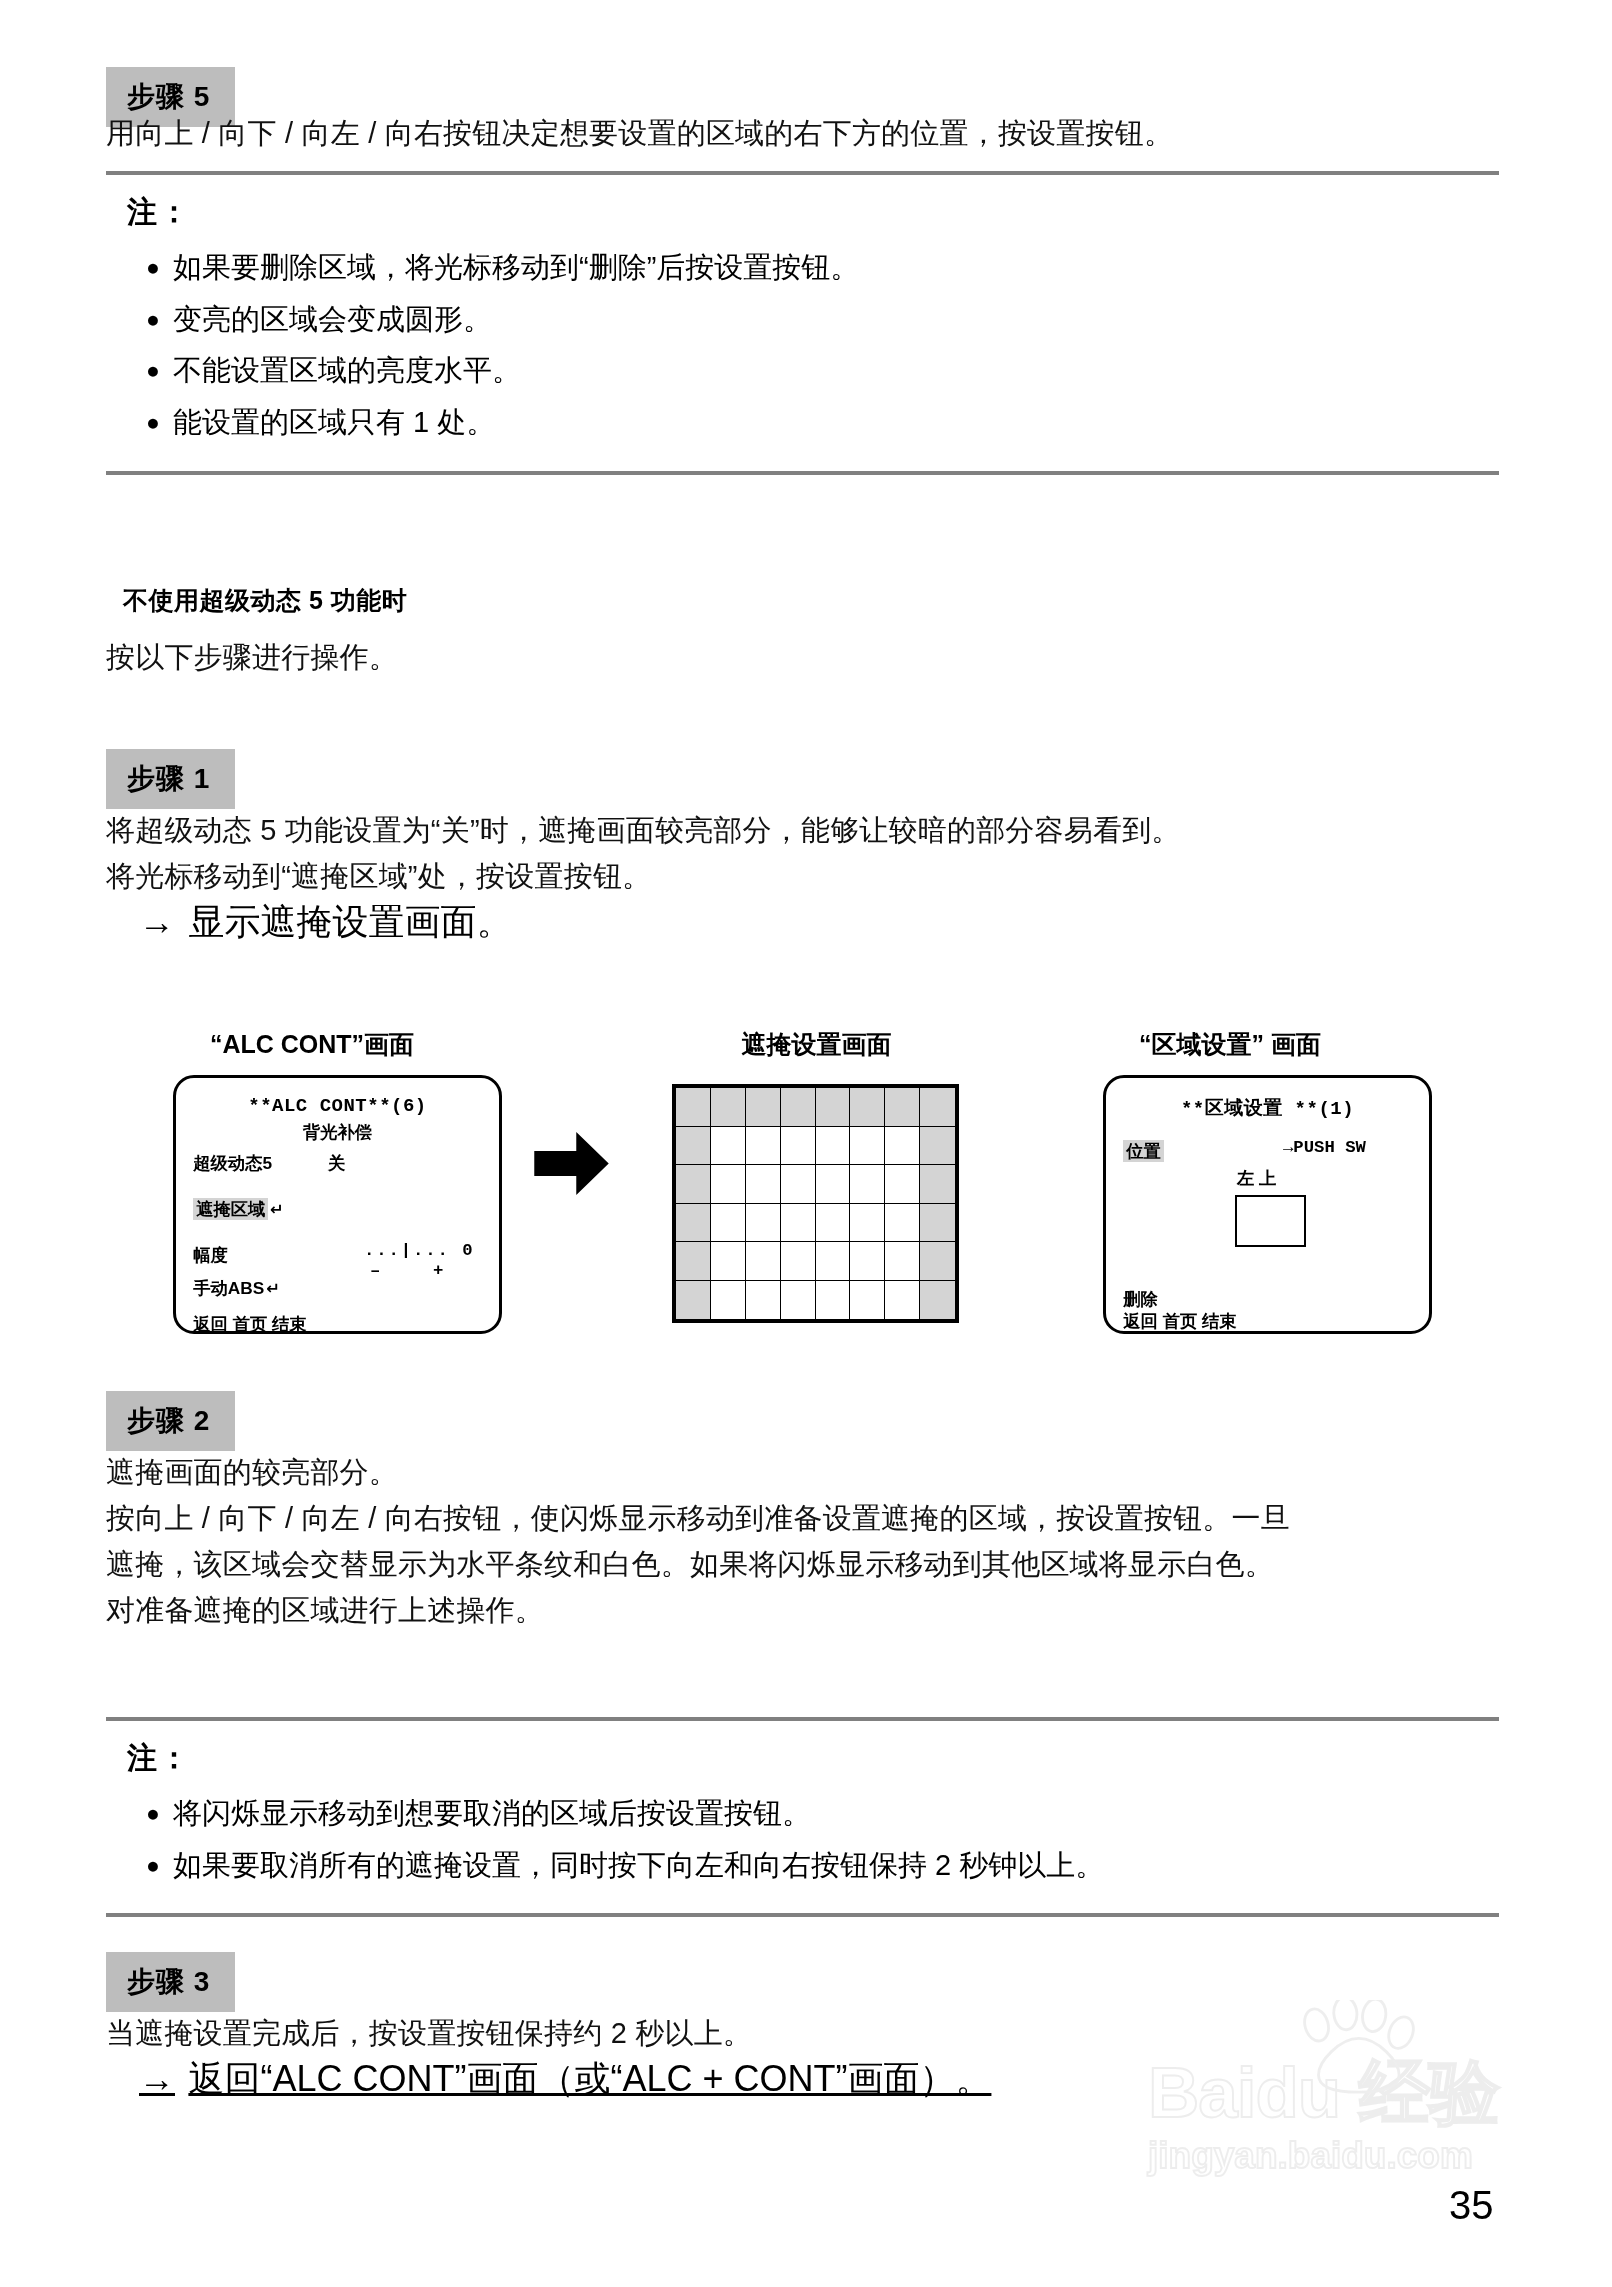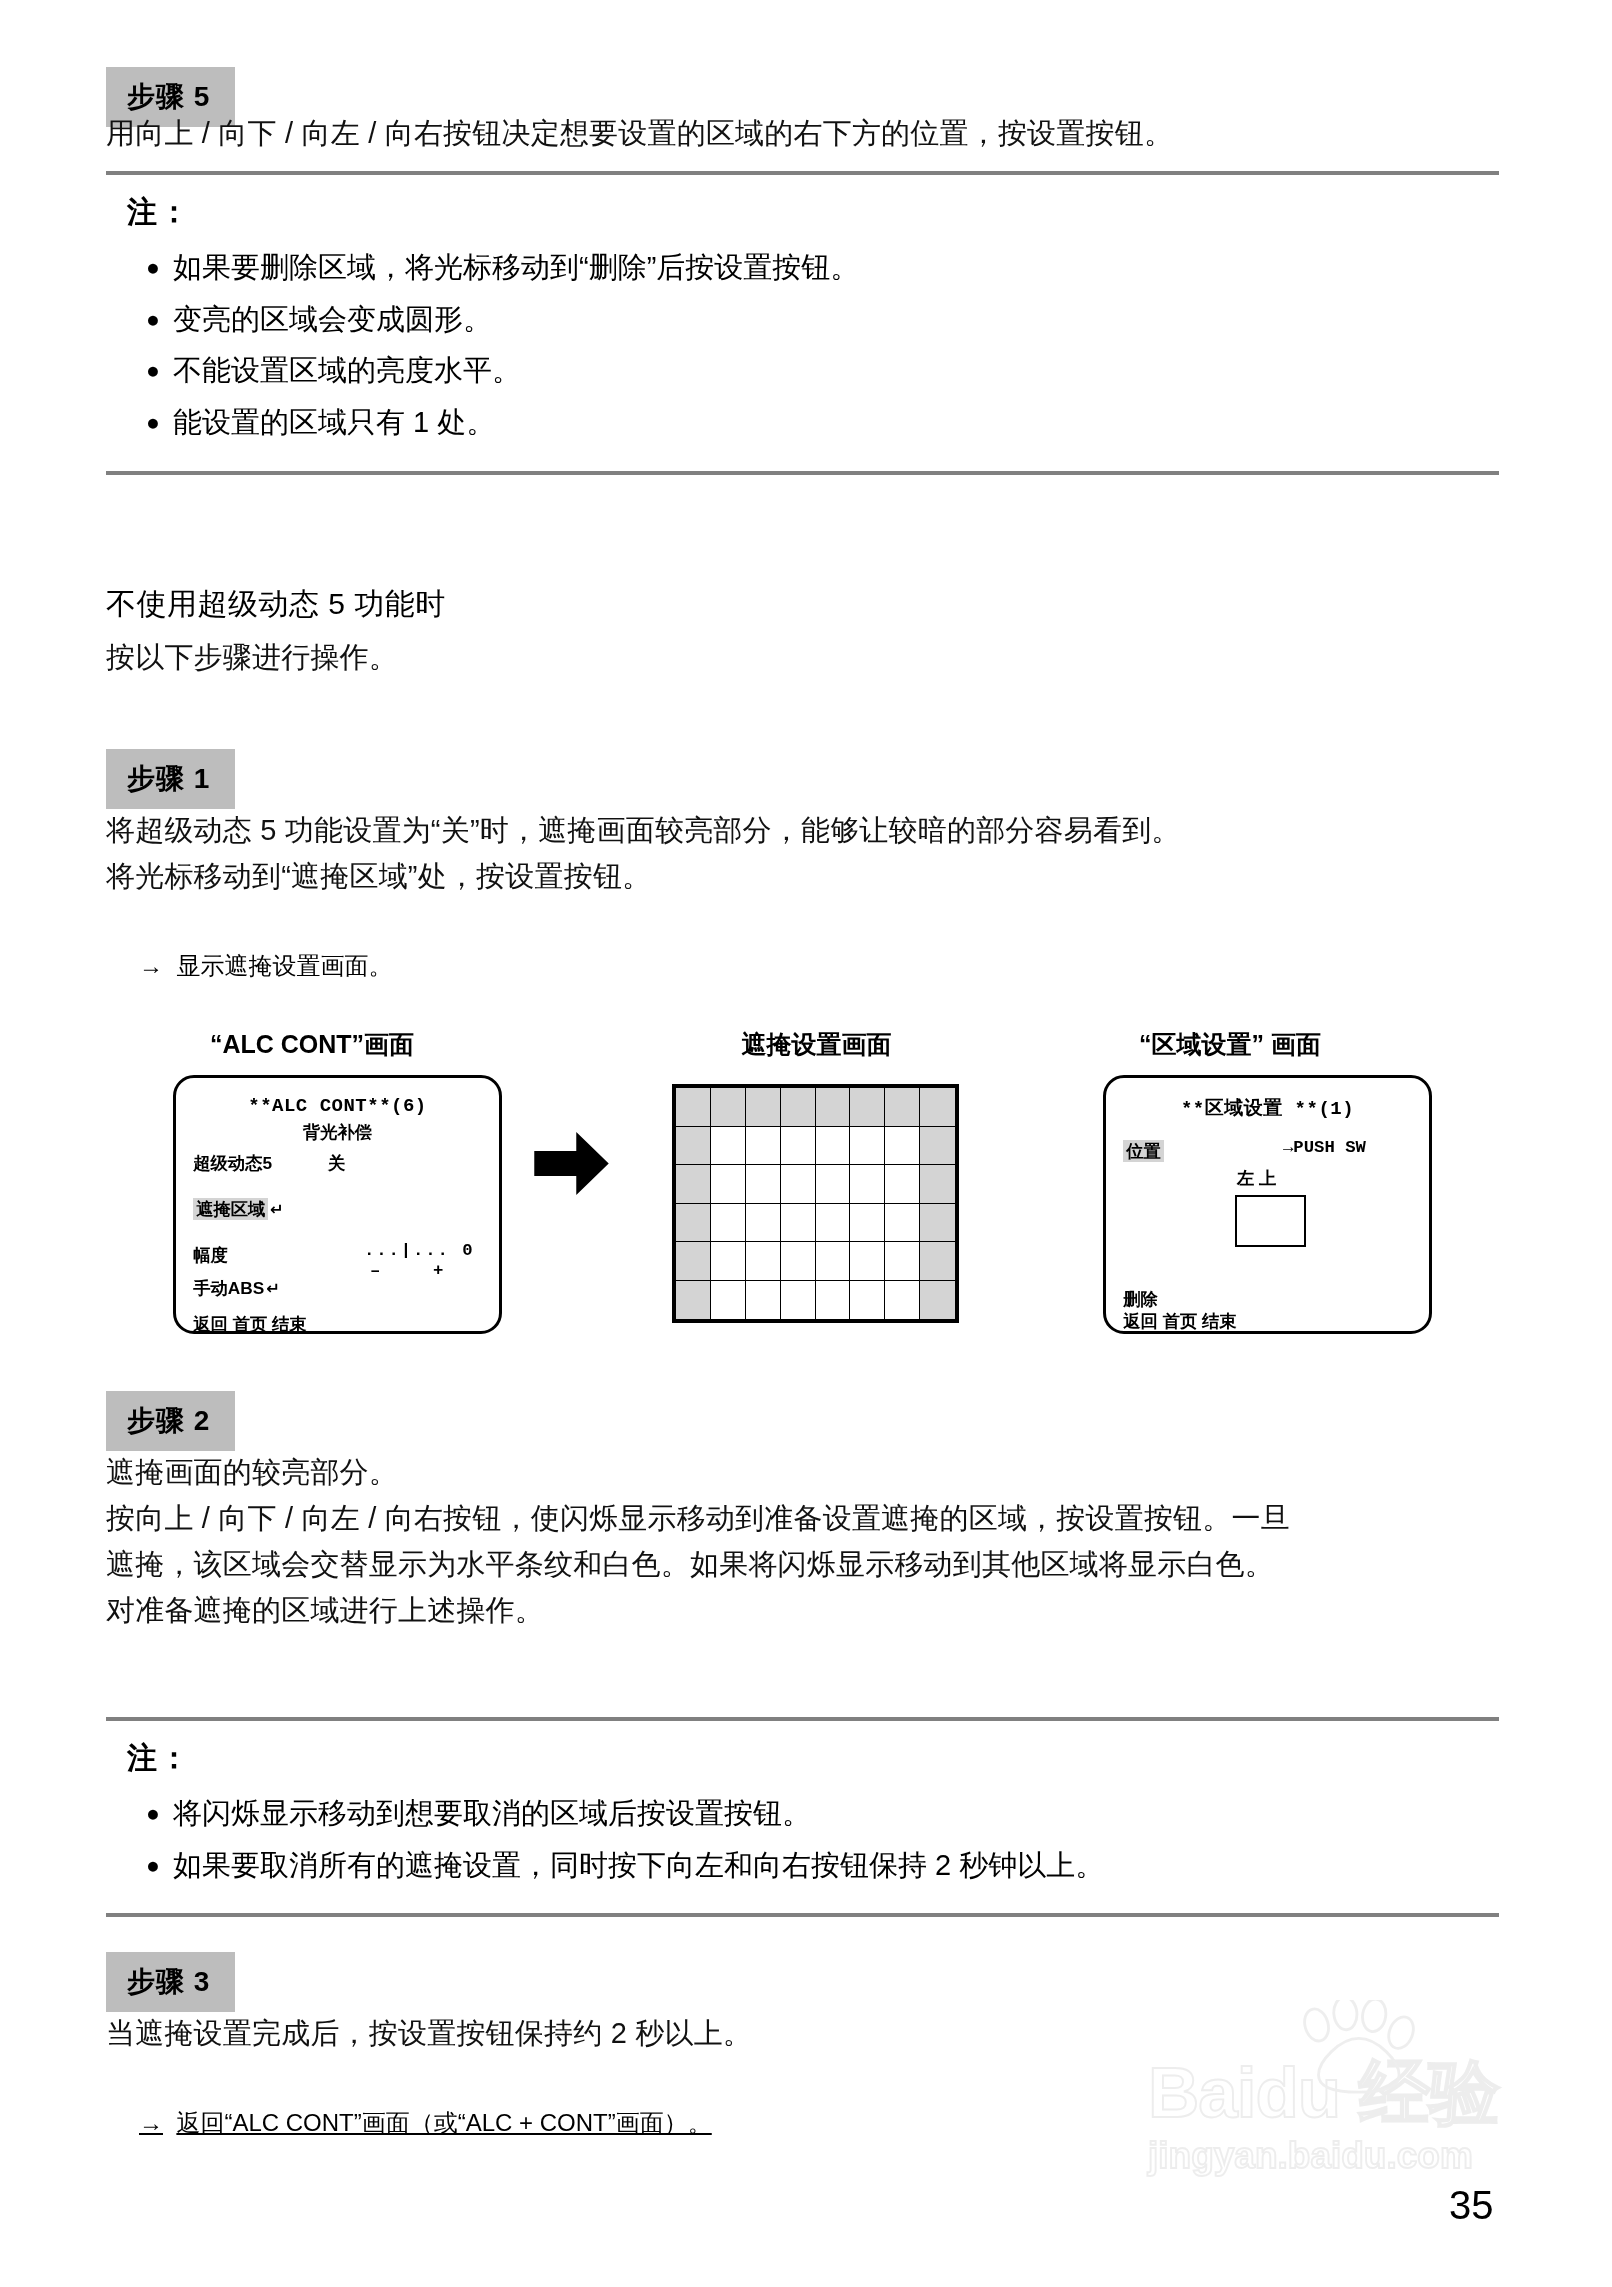--- a/index.html
+++ b/index.html
@@ -69,30 +69,30 @@
   }
   .note-list li .bullet {
     position: absolute;
     left: 40px;
     top: 0px;
     font-size: 23px;
     line-height: 48px;
   }
 
   .section-head {
-    font-weight: normal;
-    font-size: 30px;
+    font-weight: bold;
+    font-size: 25px;
     letter-spacing: 0.5px;
+    margin-left: 17px;
   }
 
   .arrow-line {
-    font-size: 24px;
+    font-size: 36px;
     line-height: 46px;
     padding-left: 33px;
-    margin-top: 44px;
   }
   .arrow-line .arr { padding-right: 13.4px; }
 
   
   .diagram-row {
     position: relative;
     height: 336px;
   }
   .dia-caption {
     position: absolute;

